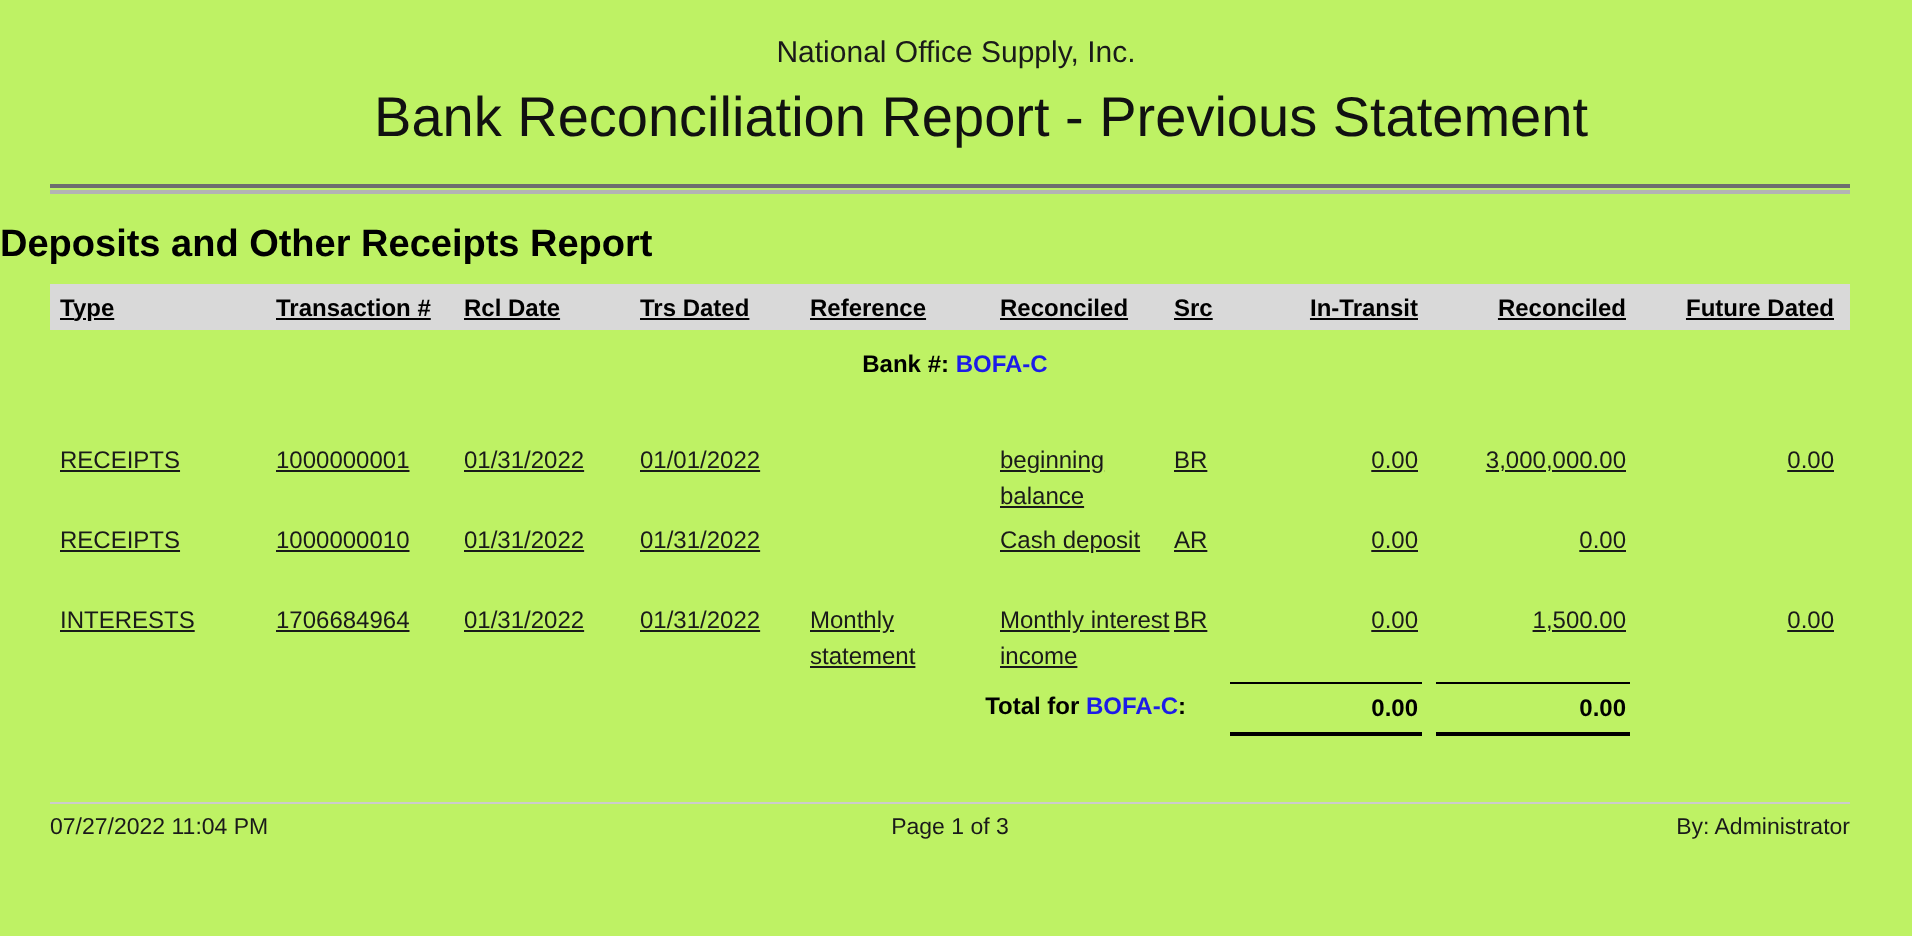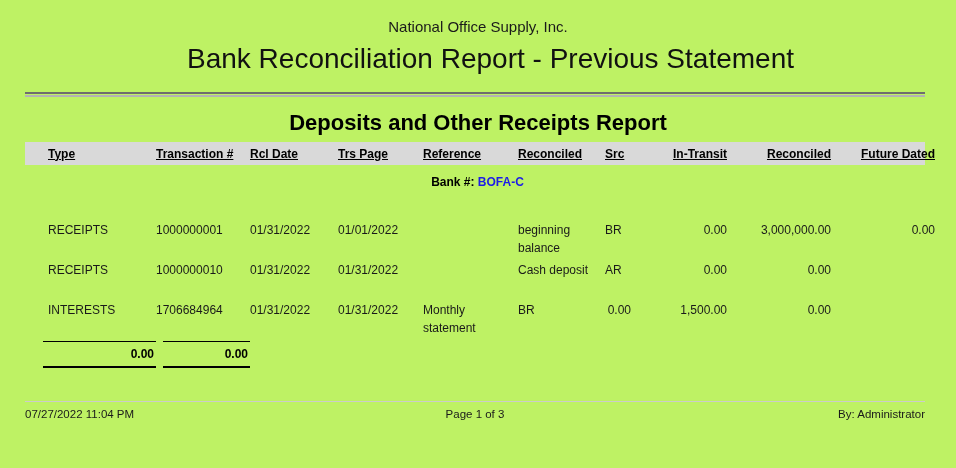--- a/index.html
+++ b/index.html
@@ -28,36 +28,34 @@
     color: #111111;
     padding-left: 25px;
   }
   .double-rule {
     margin: 16px 31px 0 25px;
     height: 1px;
     border-top: 2px solid #6e6e6e;
     border-bottom: 2px solid #b3b3b3;
   }
   .section-title {
-    text-align: center;
-    font-size: 22px;
+    font-size: 19px;
     font-weight: bold;
     line-height: 22px;
     margin-top: 15px;
     color: #000000;
   }
   .grid {
     margin: 0 31px 0 25px;
     width: 900px;
     display: grid;
     grid-template-columns: 113px 94px 88px 85px 95px 87px 28px 96px 104px 104px;
     box-sizing: border-box;
     font-size: 12px;
     line-height: 18px;
-    padding-left: 18px;
   }
   .header-row {
     background: #d9d9d9;
     margin-top: 8px;
     align-items: center;
     height: 23px;
   }
   .hcell {
     font-weight: bold;
     text-decoration: underline;
@@ -72,20 +70,21 @@
     line-height: 18px;
     font-weight: bold;
     color: #000000;
     text-align: center;
   }
   .blue { color: #1c1ce8; }
   .body-row {
     min-height: 40px;
     align-content: start;
     align-items: start;
+    text-decoration: underline;
   }
   .body-row.first { margin-top: 30px; }
   .body-row .cell:first-child { padding-left: 5px; }
   .total-row {
     font-weight: bold;
     color: #000000;
   }
   .total-label {
     grid-column: 1 / 8;
     text-align: right;
@@ -125,21 +124,21 @@
   <h1 class="title">Bank Reconciliation Report - Previous Statement</h1>
 
   <div class="double-rule"></div>
 
   <div class="section-title">Deposits and Other Receipts Report</div>
 
   <div class="grid header-row">
     <div class="hcell">Type</div>
     <div class="hcell">Transaction #</div>
     <div class="hcell">Rcl Date</div>
-    <div class="hcell">Trs Page</div>
+    <div class="hcell">Trs Dated</div>
     <div class="hcell">Reference</div>
     <div class="hcell">Reconciled</div>
     <div class="hcell">Src</div>
     <div class="hcell num">In-Transit</div>
     <div class="hcell num">Reconciled</div>
     <div class="hcell num">Future Dated</div>
   </div>
 
   <div class="bank-row">
     <span>Bank #:</span>
@@ -170,27 +169,31 @@
     <div class="cell num">0.00</div>
     <div class="cell num">0.00</div>
   </div>
 
   <div class="grid body-row">
     <div class="cell">INTERESTS</div>
     <div class="cell">1706684964</div>
     <div class="cell">01/31/2022</div>
     <div class="cell">01/31/2022</div>
     <div class="cell">Monthly statement</div>
+    <div class="cell">Monthly interest income</div>
     <div class="cell">BR</div>
     <div class="cell num">0.00</div>
     <div class="cell num">1,500.00</div>
     <div class="cell num">0.00</div>
   </div>
 
   <div class="grid total-row">
+    <div class="total-label">
+      <span>Total for </span><span class="blue">BOFA-C</span><span>:</span>
+    </div>
     <div class="tcell">0.00</div>
     <div class="tcell gap">0.00</div>
   </div>
 
   <div class="footer-rule"></div>
 
   <div class="footer">
     <span>07/27/2022 11:04 PM</span>
     <span class="center">Page 1 of 3</span>
     <span class="right">By: Administrator</span>

